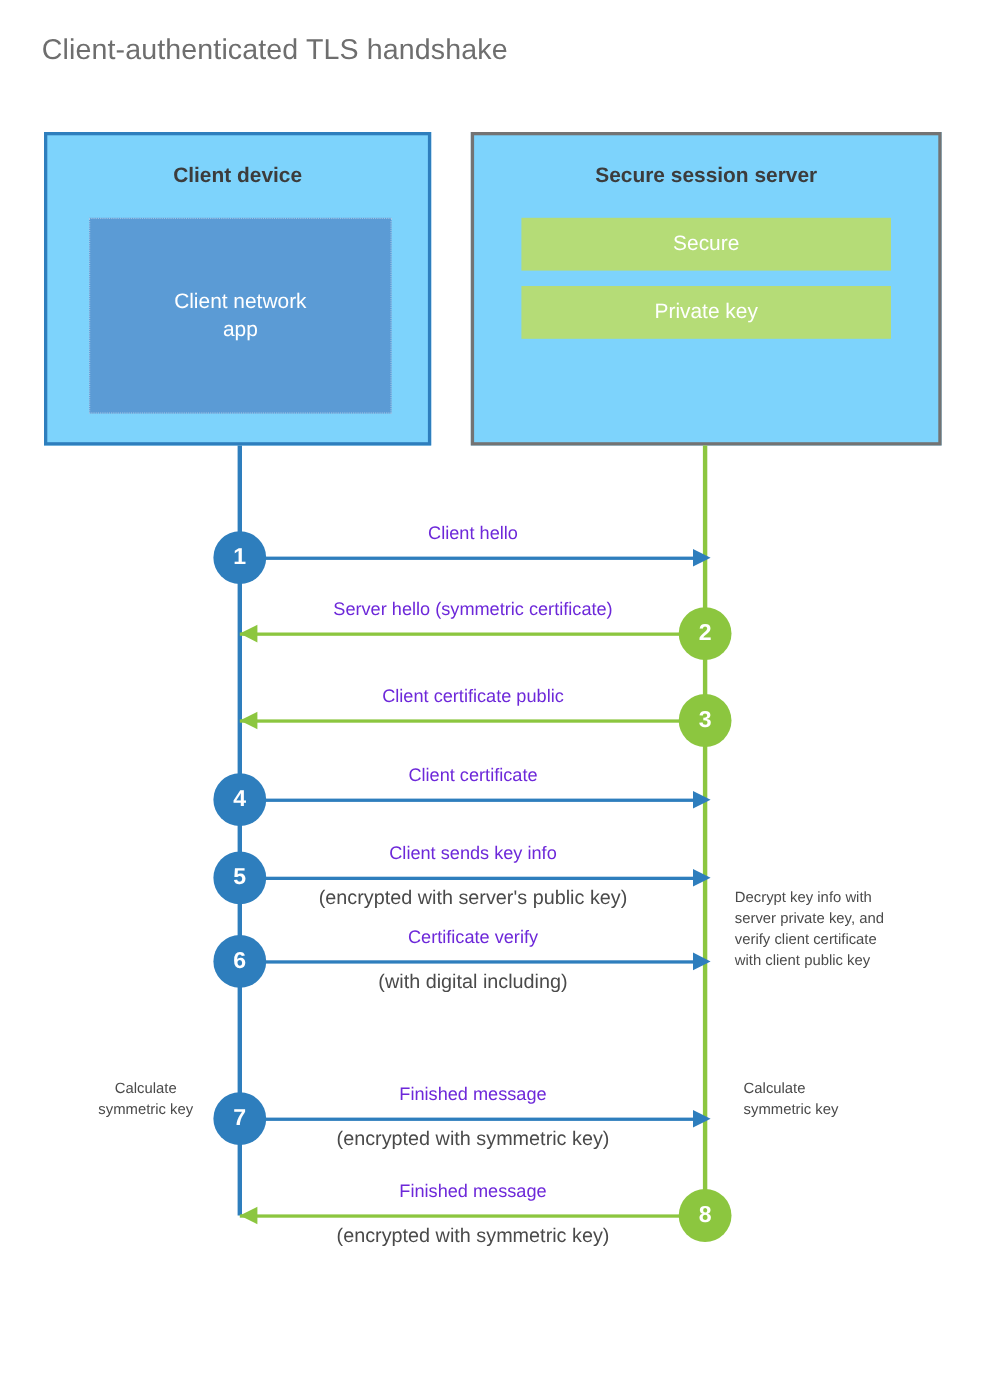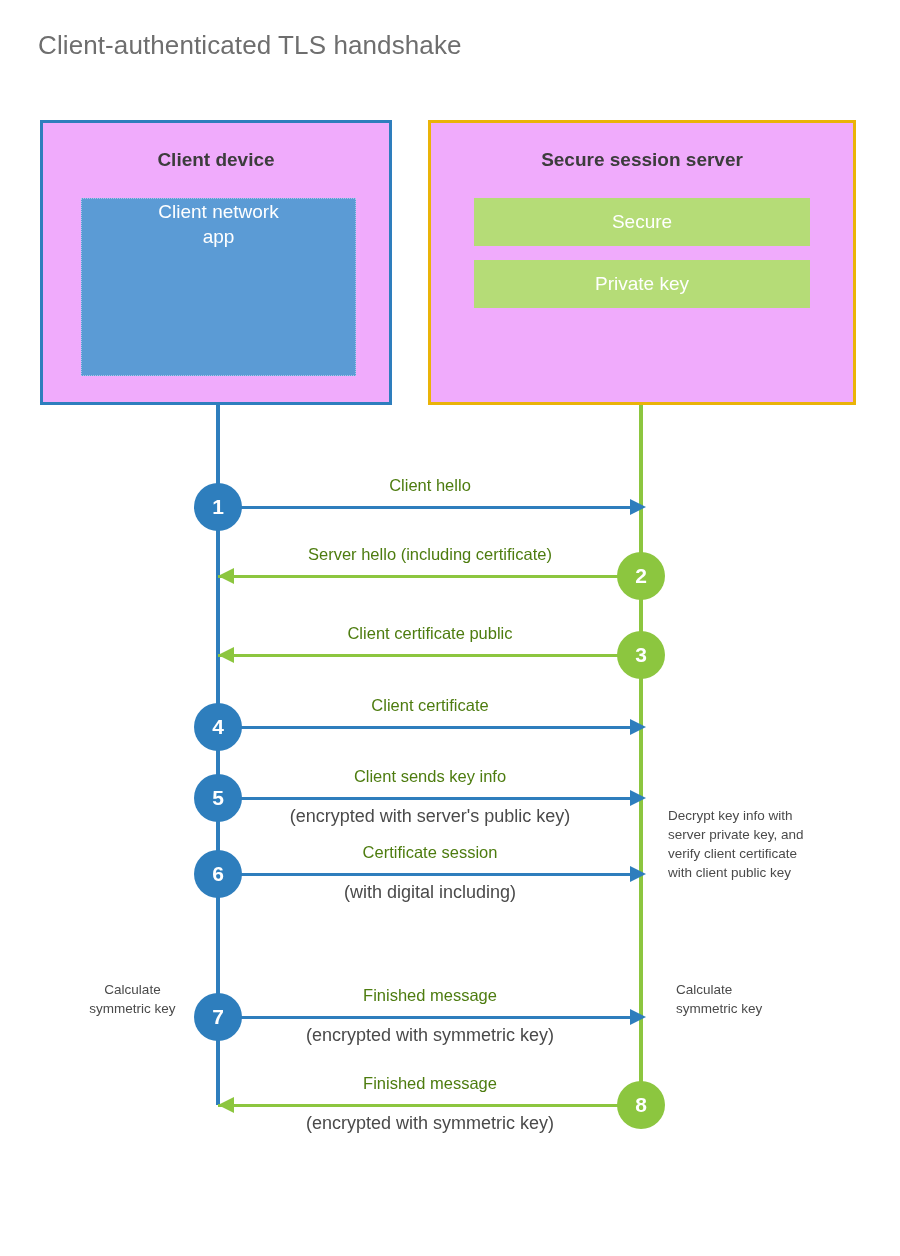--- a/index.html
+++ b/index.html
@@ -25,36 +25,36 @@
     font-weight: 400;
     color: #6e6e6e;
     letter-spacing: 0.1px;
     white-space: nowrap;
     text-align: right;
   }
 
   
   .participant-box {
     position: absolute;
-    background: #f0abfc;
+    background: #7dd3fc;
     box-sizing: border-box;
   }
   #client-box {
     left: 40px;
     top: 120px;
     width: 352px;
     height: 285px;
     border: 3px solid #2e7ebd;
   }
   #server-box {
     left: 428px;
     top: 120px;
     width: 428px;
     height: 285px;
-    border: 3px solid #eab308;
+    border: 3px solid #737373;
     padding-left: 24px;
   }
   .box-heading {
     position: absolute;
     left: 0;
     right: 0;
     top: 26px;
     text-align: center;
     font-size: 19px;
     font-weight: bold;
@@ -65,20 +65,21 @@
   #client-app-block {
     position: absolute;
     left: 38px;
     top: 75px;
     width: 275px;
     height: 178px;
     background: #5b9bd5;
     border: 1px dotted #a8c9e8;
     box-sizing: border-box;
     display: flex;
+    align-items: center;
     justify-content: center;
   }
   #client-app-label {
     color: #ffffff;
     font-size: 19px;
     line-height: 1.32;
     text-align: center;
     white-space: pre-line;
   }
 
@@ -152,21 +153,21 @@
     border-bottom: 8.5px solid transparent;
     border-right: 16px solid #8cc63f;
   }
 
   .msg-label {
     position: absolute;
     left: 230px;
     width: 400px;
     text-align: center;
     font-size: 16.5px;
-    color: #4d7c0f;
+    color: #6d28d9;
     top: -31px;
   }
   .msg-sublabel {
     position: absolute;
     left: 230px;
     width: 400px;
     text-align: center;
     font-size: 18px;
     color: #4a4a4a;
     top: 8px;
@@ -235,21 +236,21 @@
 <div id="messages-layer">
     <div class="message" style="top: 507px;">
       <div class="msg-line to-server"></div>
       <div class="msg-arrow right"></div>
       <div class="msg-label">Client hello</div>
       <div class="step-circle client-side">1</div>
     </div>
     <div class="message" style="top: 576px;">
       <div class="msg-line to-client"></div>
       <div class="msg-arrow left"></div>
-      <div class="msg-label">Server hello (including certificate)</div>
+      <div class="msg-label">Server hello (symmetric certificate)</div>
       <div class="step-circle server-side">2</div>
     </div>
     <div class="message" style="top: 655px;">
       <div class="msg-line to-client"></div>
       <div class="msg-arrow left"></div>
       <div class="msg-label">Client certificate public</div>
       <div class="step-circle server-side">3</div>
     </div>
     <div class="message" style="top: 727px;">
       <div class="msg-line to-server"></div>
@@ -260,21 +261,21 @@
     <div class="message" style="top: 798px;">
       <div class="msg-line to-server"></div>
       <div class="msg-arrow right"></div>
       <div class="msg-label">Client sends key info</div>
       <div class="msg-sublabel">(encrypted with server's public key)</div>
       <div class="step-circle client-side">5</div>
     </div>
     <div class="message" style="top: 874px;">
       <div class="msg-line to-server"></div>
       <div class="msg-arrow right"></div>
-      <div class="msg-label">Certificate session</div>
+      <div class="msg-label">Certificate verify</div>
       <div class="msg-sublabel">(with digital including)</div>
       <div class="step-circle client-side">6</div>
     </div>
     <div class="message" style="top: 1017px;">
       <div class="msg-line to-server"></div>
       <div class="msg-arrow right"></div>
       <div class="msg-label">Finished message</div>
       <div class="msg-sublabel">(encrypted with symmetric key)</div>
       <div class="step-circle client-side">7</div>
     </div>

